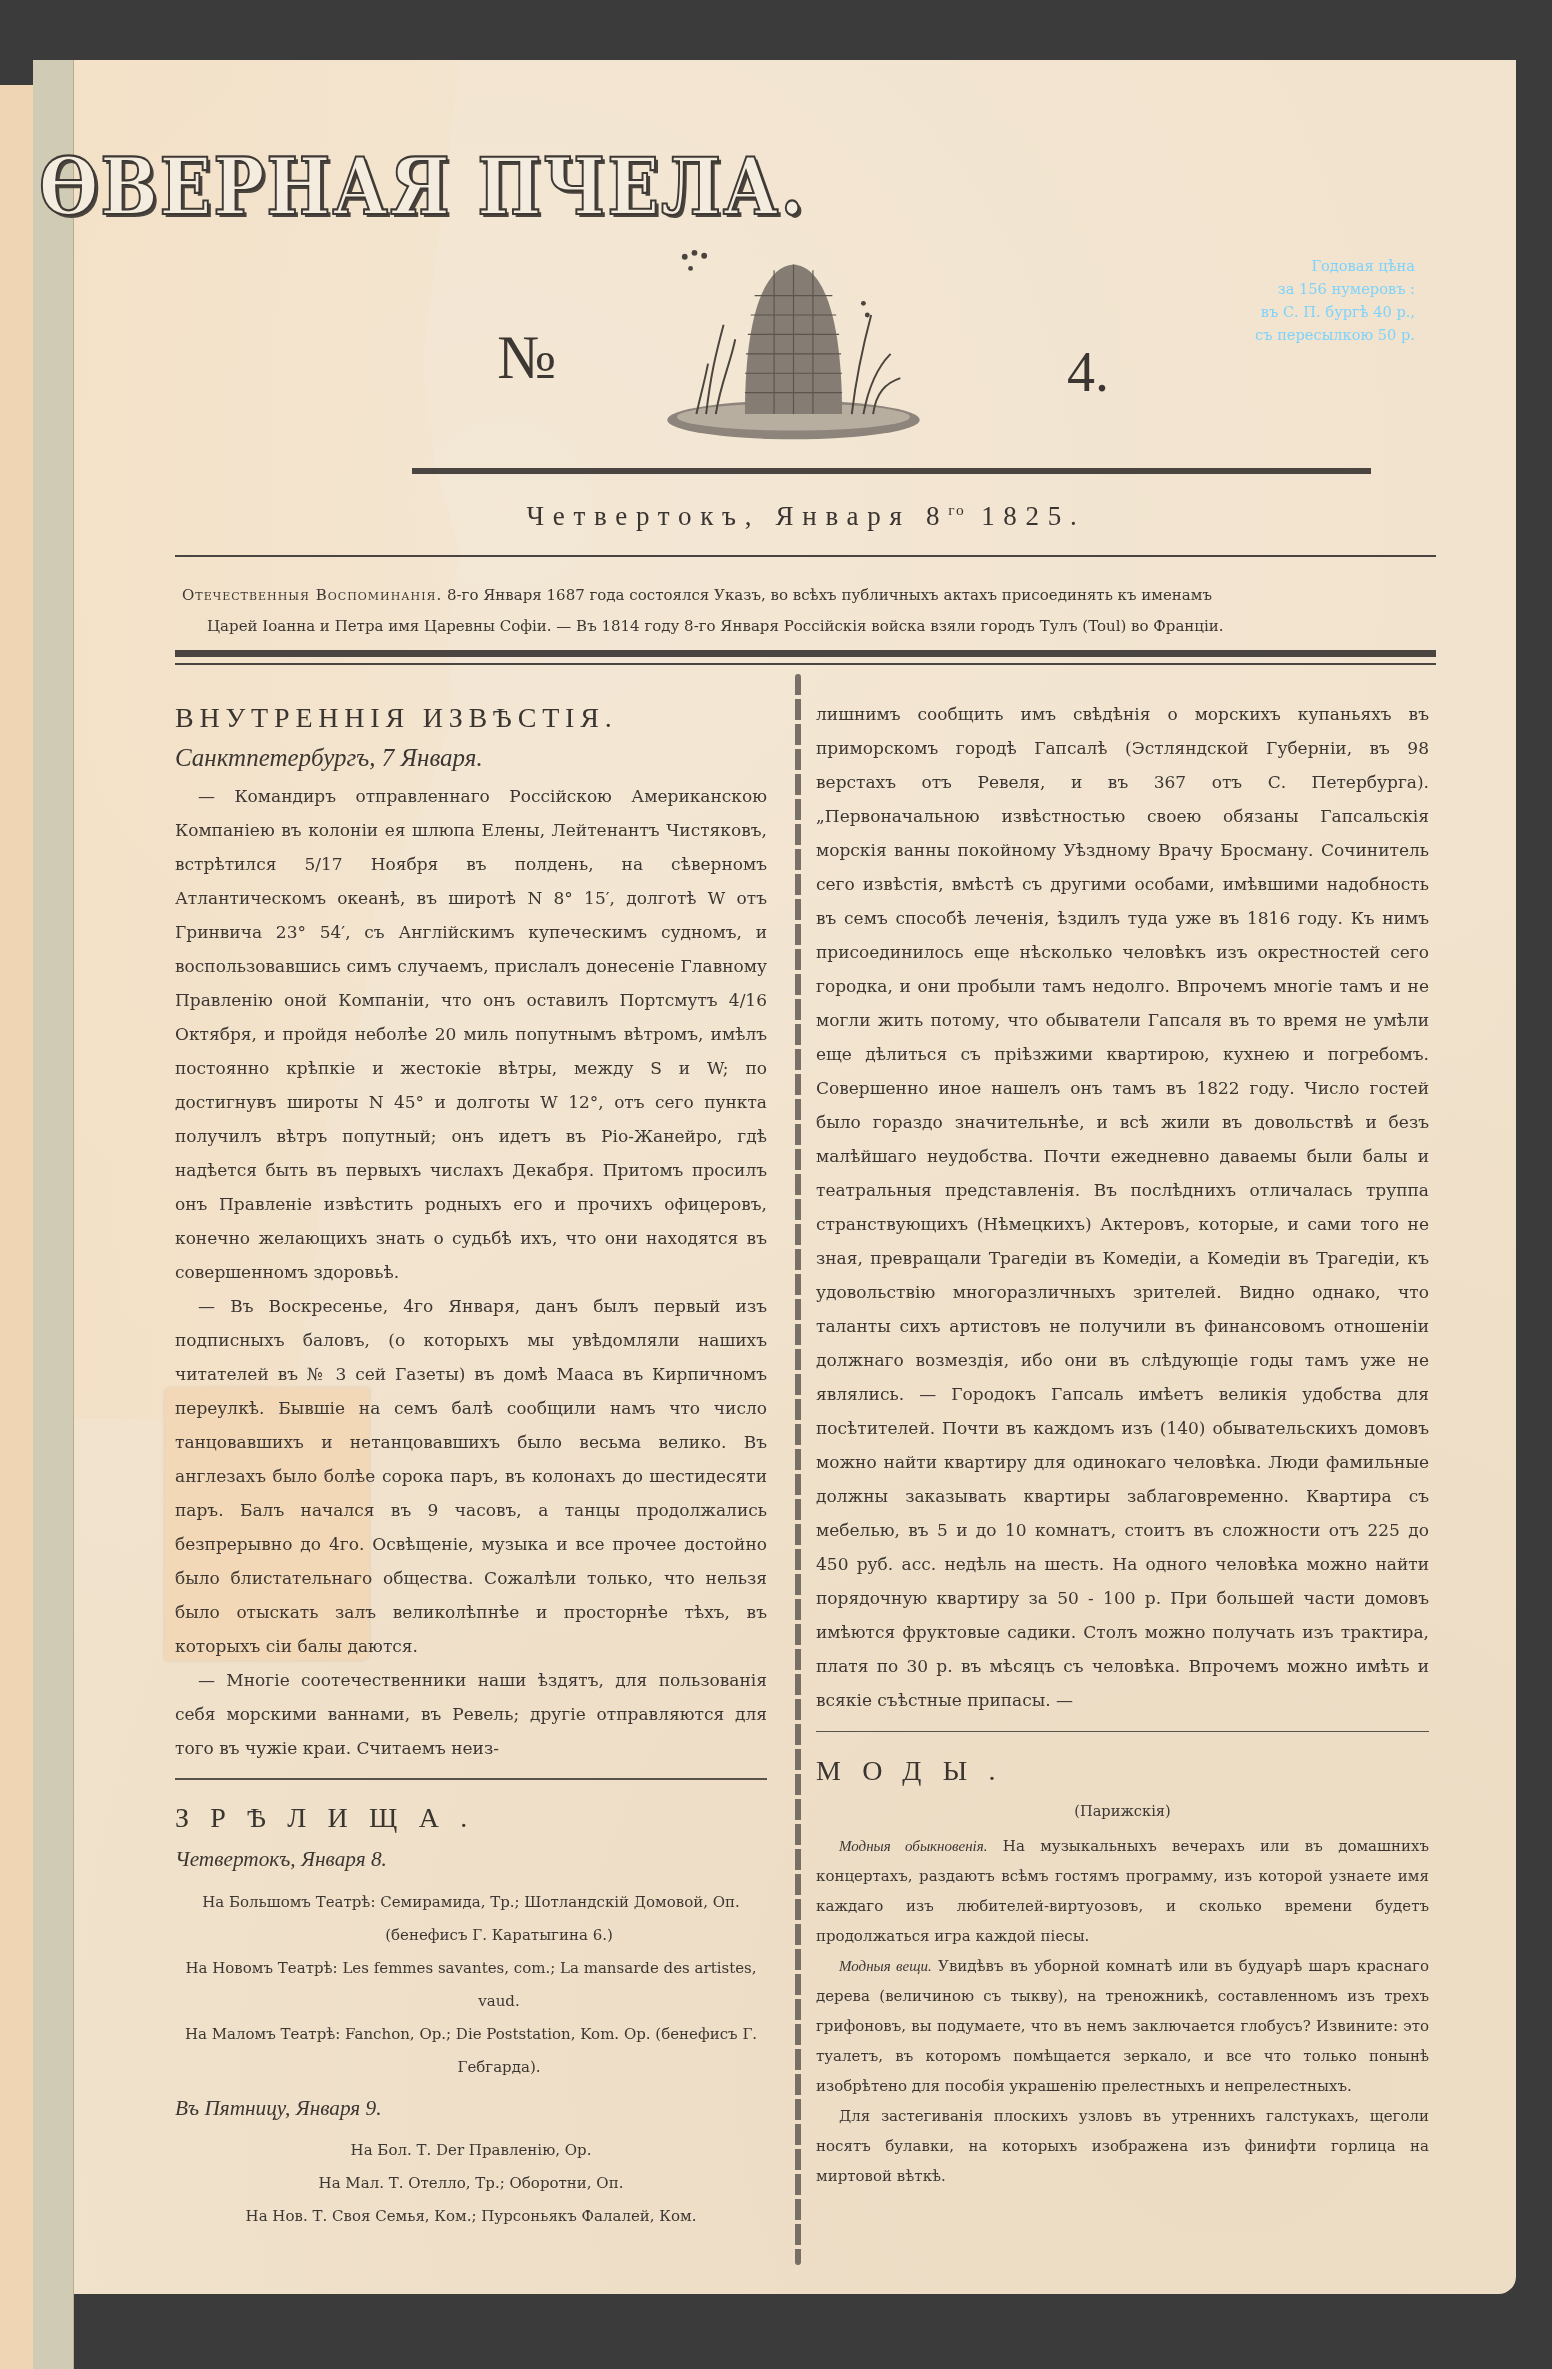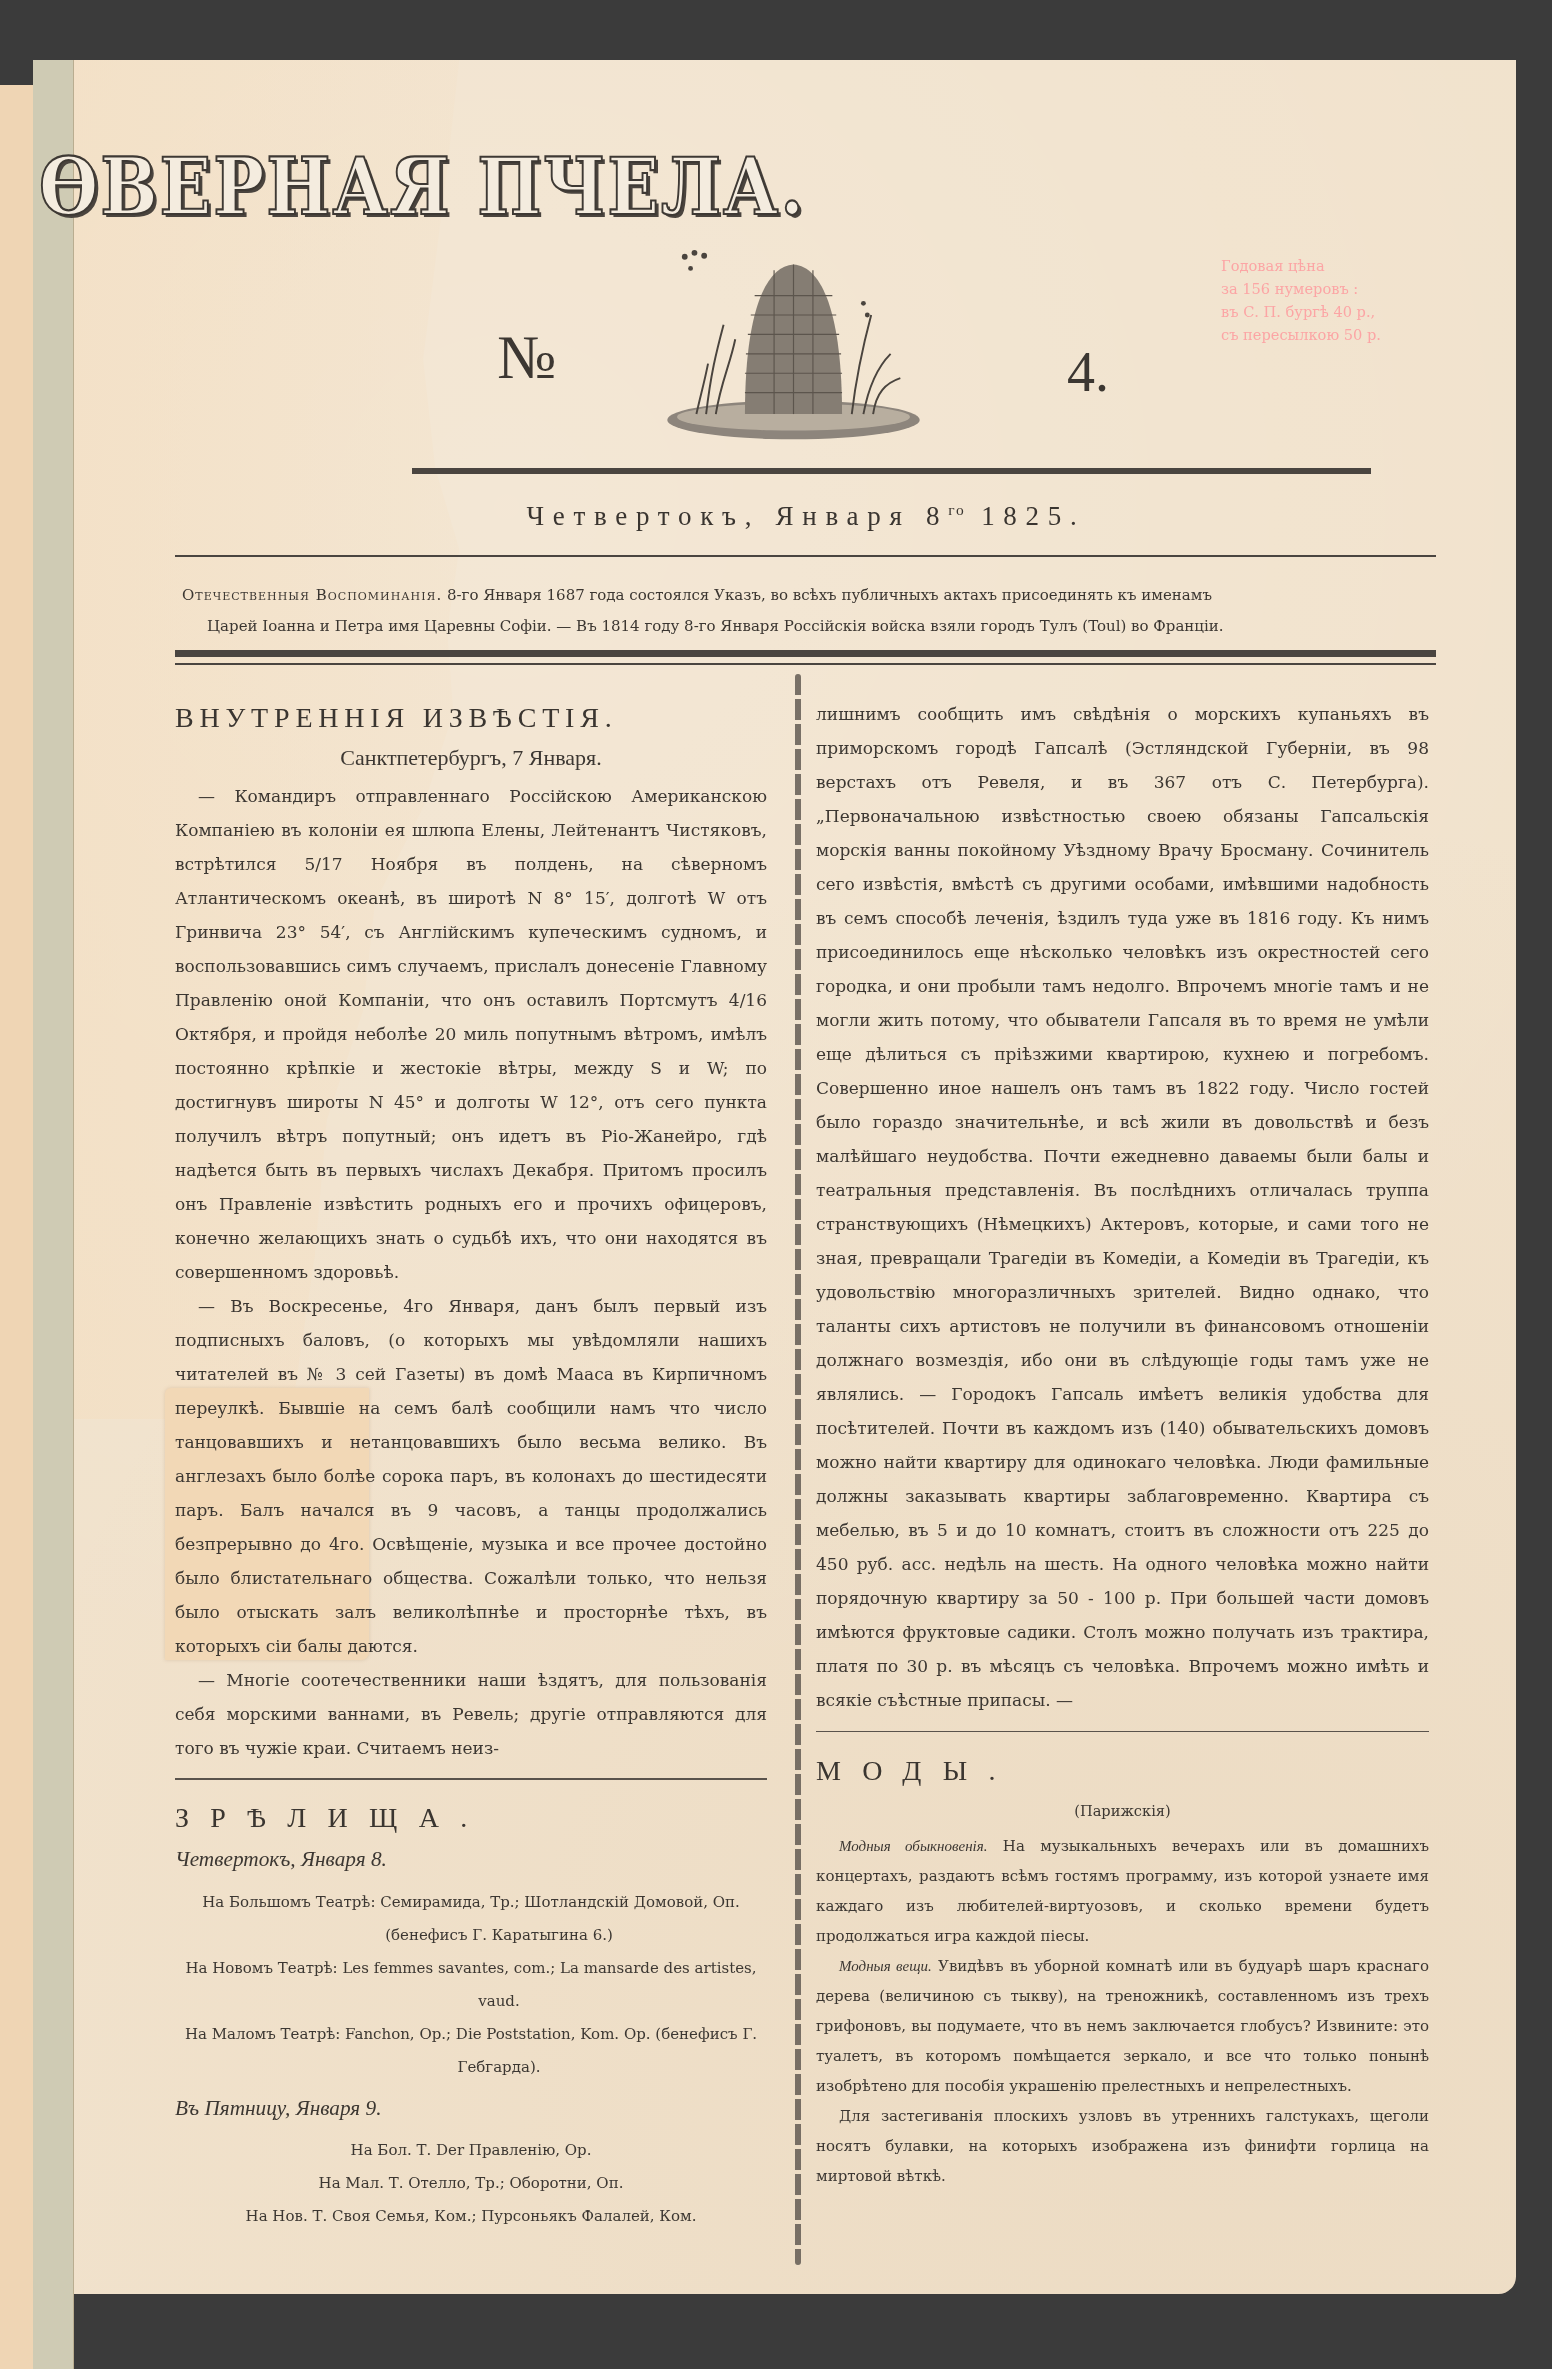--- a/index.html
+++ b/index.html
@@ -40,21 +40,21 @@
     display: inline-block; margin-left: 39px;
     font-family: "DejaVu Serif", serif; font-weight: bold;
     font-size: 68px; letter-spacing: 1.9px; color: #f4ecdf;
     -webkit-text-stroke: 1.9px #3e3934;
     text-shadow: 2.9px 2.9px 0 #4a443e;
     transform: scaleY(1.15);
   }
   .numero { position: absolute; left: 497px; top: 322px; font-size: 62px; color: #3c3732; font-family: "Liberation Serif", serif; }
   .issue-num { position: absolute; left: 1067px; top: 340px; font-size: 56px; color: #3c3732; font-family: "Liberation Serif", serif; }
   .beehive { position: absolute; left: 609px; top: 247px; width: 369px; height: 204px; }
-  .price-box { position: absolute; left: 1221px; top: 254px; width: 194px; text-align: left; font-size: 14.6px; line-height: 23px; color: #fca5a5; font-family: "DejaVu Serif", serif; }
+  .price-box { position: absolute; left: 1221px; top: 254px; width: 194px; text-align: right; font-size: 14.6px; line-height: 23px; color: #7dd3fc; font-family: "DejaVu Serif", serif; }
 
   .rule-thick { position: absolute; height: 5.8px; background: #4a4540; }
   .rule-thin { position: absolute; height: 1.9px; background: #4a4540; }
 
   .dateline {
     position: absolute; left: 408px; top: 501px; width: 796px; text-align: center;
     font-family: "Liberation Serif", serif; font-size: 27px; letter-spacing: 8.7px; color: #3a3530;
   }
   .dateline sup { font-size: 15.5px; letter-spacing: 1.9px; }
 
@@ -69,21 +69,21 @@
   .col { position: absolute; font-family: "DejaVu Serif", serif; font-size: 17px; line-height: 34px; color: #3c3732; }
   .col-left { left: 175px; top: 699px; width: 592px; }
   .col-right { left: 816px; top: 697px; width: 613px; }
   .col p { text-align: justify; margin: 0; }
   .col p.indent { text-indent: 23px; }
   .section-title {
     font-family: "Liberation Serif", serif; font-size: 28px;
     letter-spacing: 5.8px; color: #3a3530; margin: 1.9px 0 5.8px 0;
   }
   .section-title.spaced { letter-spacing: 21.3px; }
-  .subhead { text-align: center; font-family: "Liberation Serif", serif; font-size: 22px; margin-bottom: 3.9px; }
+  .subhead { text-align: left; font-style: italic; font-family: "Liberation Serif", serif; font-size: 25px; margin-bottom: 3.9px; }
   .col-divider {
     position: absolute; left: 795px; top: 674px; width: 5.8px; height: 1591px;
     background: repeating-linear-gradient(180deg, #5a534c 0 21.3px, transparent 21.3px 25px);
     border-radius: 2.9px; opacity: 0.8;
   }
   .hr-col { height: 1.9px; background: #5a534c; margin: 13.6px 0 21.3px 0; }
 
   .theatre-list { font-size: 15px; line-height: 33px; }
   .theatre-item { padding-left: 56px; text-indent: -56px; text-align: center; }
   .theatre-day { text-align: left; font-style: italic; font-family: "Liberation Serif", serif; font-size: 21.3px; margin: 7.8px 0 9.7px 0; }

